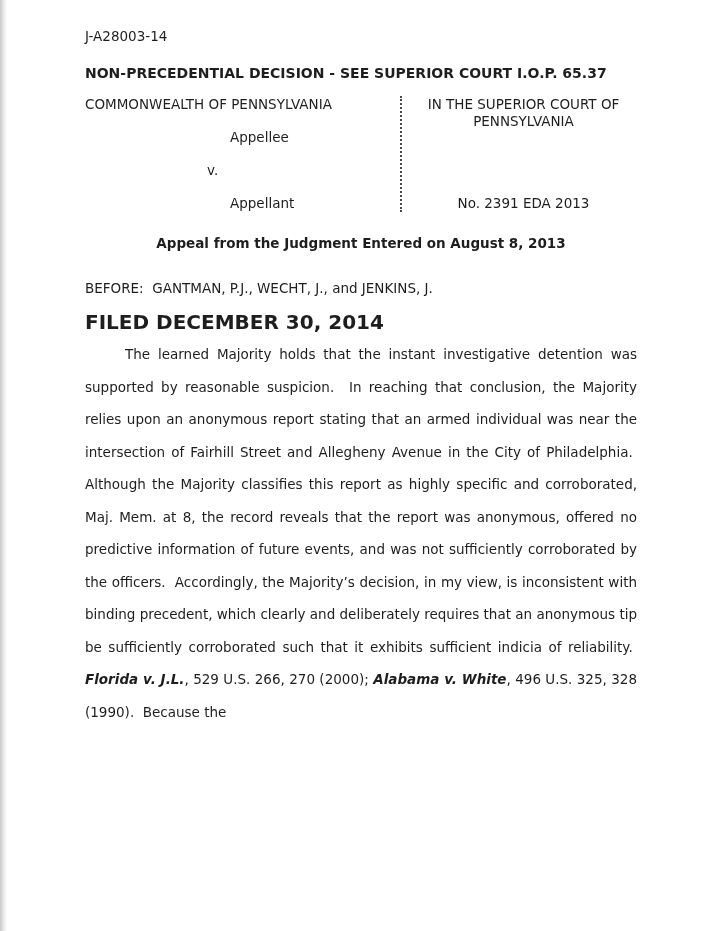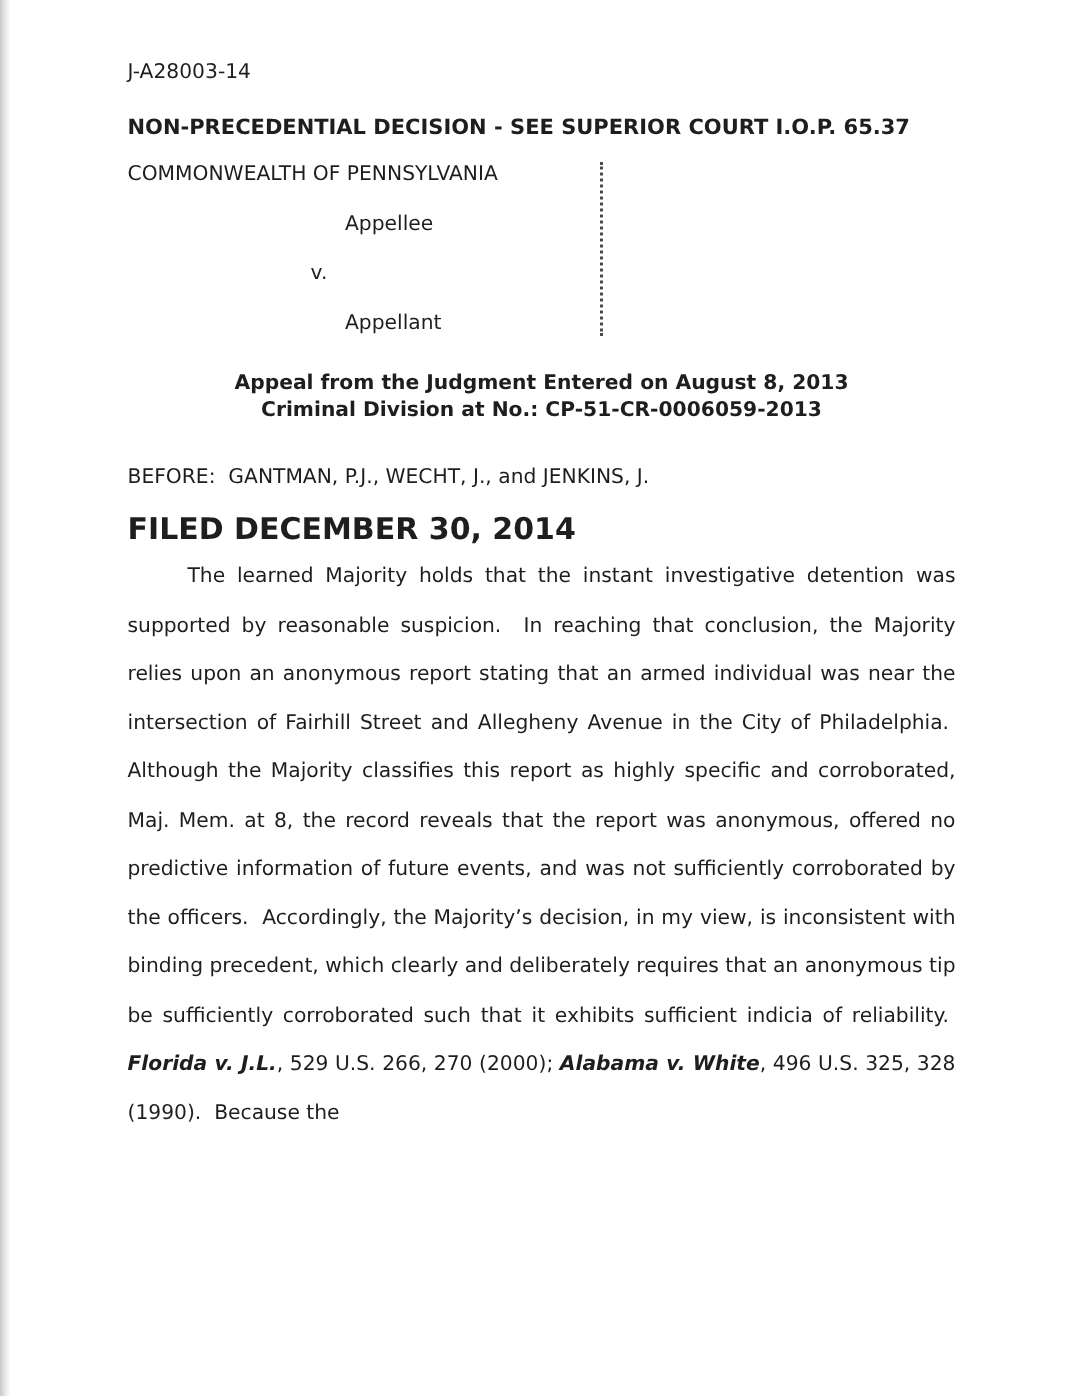--- a/index.html
+++ b/index.html
@@ -4,21 +4,21 @@
 <style>
   * { margin: 0; padding: 0; box-sizing: border-box; }
   html, body { background: #ffffff; }
   body { width: 720px; font-family: "DejaVu Sans", "Liberation Sans", sans-serif; color: #1e1e1e; }
 
   .page {
     position: relative;
     width: 720px;
     height: 931px;
     background: #ffffff;
-    padding: 40px 83px 0 85px;
+    padding: 28px 83px 0 85px;
     overflow: hidden;
     font-size: 13.5px;
   }
 
   .scan-edge {
     position: absolute;
     left: 0; top: 0; bottom: 0;
     width: 7px;
     background: linear-gradient(90deg, #c9c9c9 0%, #ebebeb 55%, #ffffff 100%);
   }
@@ -103,25 +103,31 @@
   <div class="notice">NON-PRECEDENTIAL DECISION - SEE SUPERIOR COURT I.O.P. 65.37</div>
 
   <div class="caption">
     <div class="caption-left">
       <div class="cap-row">COMMONWEALTH OF PENNSYLVANIA</div>
       <div class="cap-row cap-role">Appellee</div>
       <div class="cap-row cap-versus">v.</div>
       <div class="cap-row cap-role">Appellant</div>
     </div>
     <div class="caption-divider"></div>
+    <div class="caption-right">
+      <div class="court-name">
+        <div>IN THE SUPERIOR COURT OF</div>
+        <div>PENNSYLVANIA</div>
+      </div>
+      <div class="case-number">No. 2391 EDA 2013</div>
+    </div>
   </div>
 
   <div class="appeal-info">
     <div>Appeal from the Judgment Entered on August 8, 2013</div>
-    <div>Criminal Division at No.: CP-51-CR-0006059-2013</div>
   </div>
 
   <div class="before-line">BEFORE:&nbsp; GANTMAN, P.J., WECHT, J., and JENKINS, J.</div>
 
   <div class="memo-line">
     <span class="filed-date">FILED DECEMBER 30, 2014</span>
   </div>
 
   <p class="opinion-body"><span>The learned Majority holds that the instant investigative detention was supported by reasonable suspicion.&nbsp; In reaching that conclusion, the Majority relies upon an anonymous report stating that an armed individual was near the intersection of Fairhill Street and Allegheny Avenue in the City of Philadelphia.&nbsp; Although the Majority classifies this report as highly specific and corroborated, Maj. Mem. at 8, the record reveals that the report was anonymous, offered no predictive information of future events, and was not sufficiently corroborated by the officers.&nbsp; Accordingly, the Majority’s decision, in my view, is inconsistent with binding precedent, which clearly and deliberately requires that an anonymous tip be sufficiently corroborated such that it exhibits sufficient indicia of reliability.&nbsp; </span><span class="case-cite">Florida v. J.L.</span><span>, 529 U.S. 266, 270 (2000); </span><span class="case-cite">Alabama v. White</span><span>, 496 U.S. 325, 328 (1990).&nbsp; Because the</span></p>
 </div>

